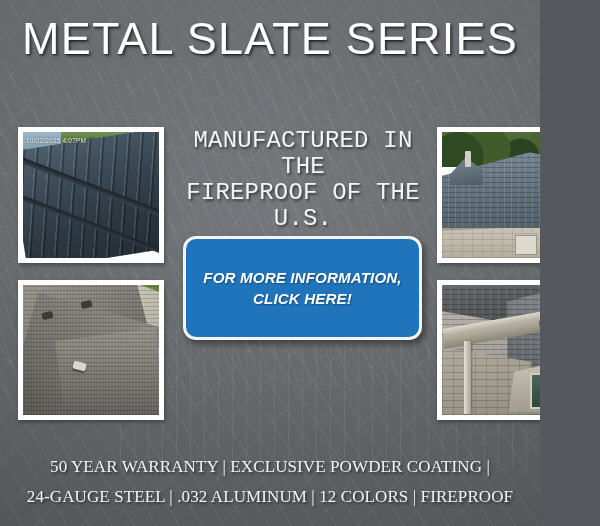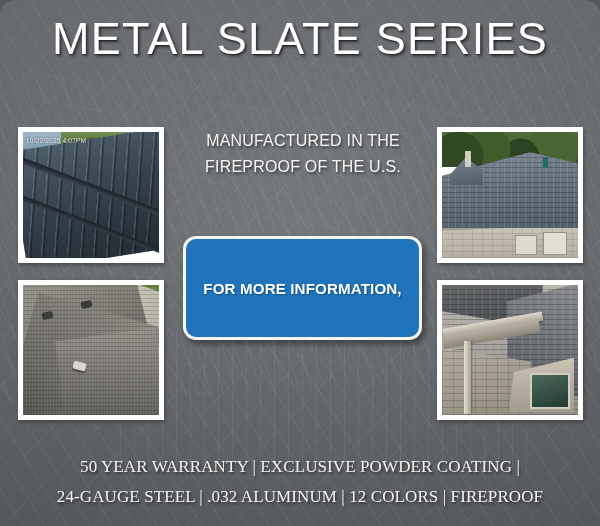--- a/index.html
+++ b/index.html
@@ -2,27 +2,26 @@
 <html><head>
 <meta charset="utf-8">
 <style>
   html, body {
     margin: 0;
     padding: 0;
     background: #55585c;
   }
   .ad {
     position: relative;
-    width: 600px;
+    width: 540px;
     height: 526px;
     overflow: hidden;
     background: #6e7175;
     font-family: "Liberation Sans", sans-serif;
     user-select: none;
-    border-radius: 16px;
   }
 
   
   .bg-base {
     position: absolute;
     inset: 0;
     background:
       linear-gradient(180deg, #717478 0%, #6c6f73 45%, #66696d 75%, #606367 100%);
   }
   .bg-lines-a {
@@ -81,42 +80,44 @@
     text-shadow: 1.5px 1.5px 2.5px rgba(0,0,0,.5);
     white-space: nowrap;
   }
 
   
   .center-copy {
     position: absolute;
     left: 180px; top: 128px; width: 246px;
     text-align: center;
     z-index: 6;
-    font-size: 16px;
+    font-size: 24px;
     line-height: 26px;
     color: #f4f4f4;
     letter-spacing: .2px;
     text-shadow: 1.5px 1.5px 2.5px rgba(0,0,0,.5);
+    font-family: Liberation Mono, monospace;
   }
 
   
   .cta {
     position: absolute;
     left: 183px; top: 236px;
     width: 239px; height: 104px;
     box-sizing: border-box;
     background: #1f74bb;
     border: 3px solid #f4f4f4;
     border-radius: 13px;
     box-shadow: 3px 4px 6px rgba(0,0,0,.42);
     display: flex;
     align-items: center;
     justify-content: center;
     z-index: 7;
     cursor: pointer;
+    font-style: italic;
   }
   .cta-text {
     text-align: center;
     color: #ffffff;
     font-size: 15.2px;
     line-height: 21px;
     font-weight: bold;
     letter-spacing: .1px;
     text-shadow: 1px 1px 1.5px rgba(0,0,0,.35);
   }
@@ -394,20 +395,21 @@
   </div>
 
   <div class="center-copy">
     <div>MANUFACTURED IN THE</div>
     <div>FIREPROOF OF THE U.S.</div>
   </div>
 
   <div class="cta">
     <div class="cta-text">
       <div>FOR MORE INFORMATION,</div>
+      <div>CLICK HERE!</div>
     </div>
   </div>
 
   <div class="photo p1">
     <div class="inner">
       <div class="ph1-sky"></div>
       <div class="ph1-trees"></div>
       <div class="ph1-neighbor"></div>
       <div class="ph1-roof">
         <div class="ph1-seams"></div>

